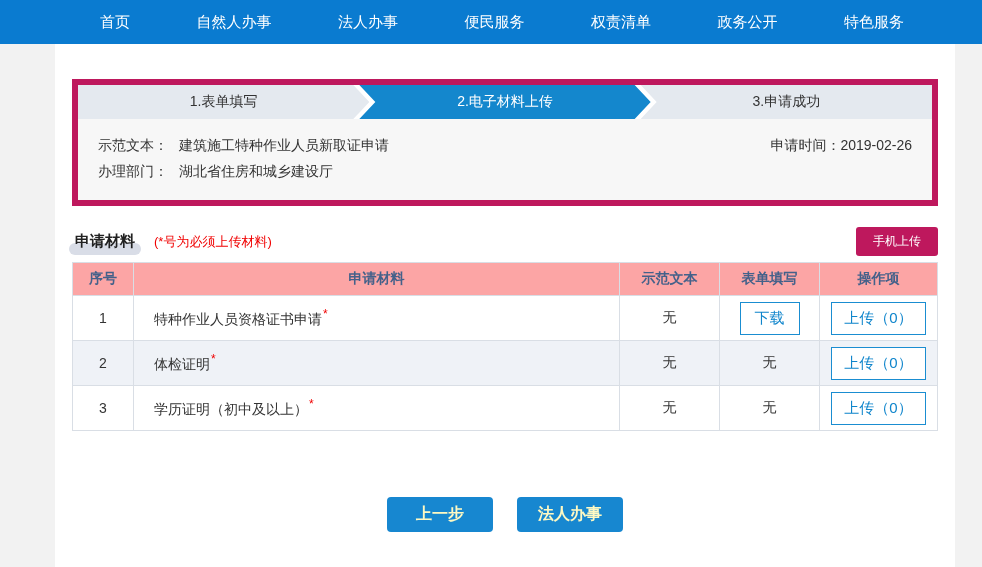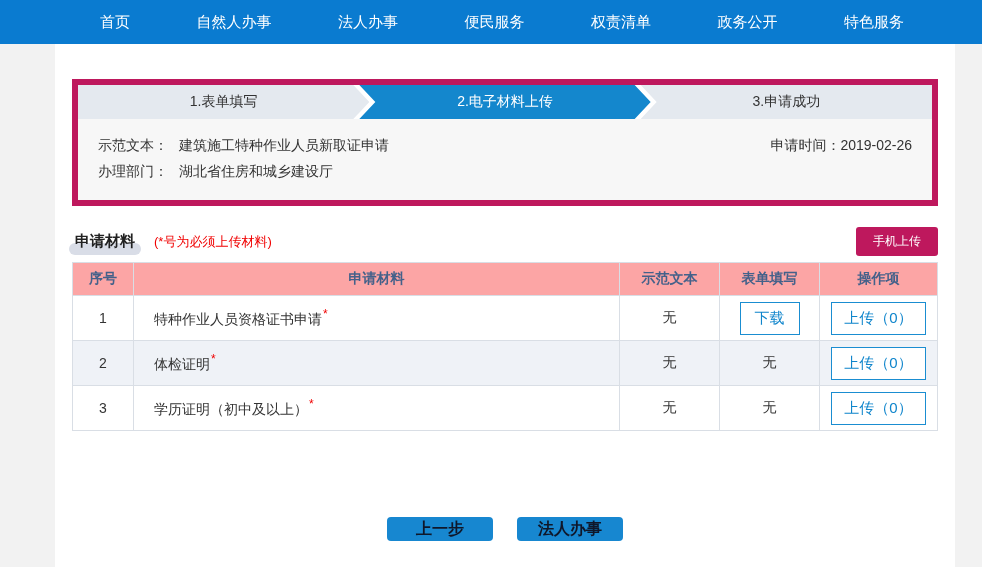--- a/index.html
+++ b/index.html
@@ -51,22 +51,22 @@
   .col-no { width:61px; }
   .col-sample { width:100px; }
   .col-form { width:100px; }
   .col-op { width:118px; }
   .btn-outline { background:#fff; border:1px solid #1a8dd1; color:#0f85cc; border-radius:0;
       font-size:15px; padding:6px 12px; cursor:pointer; }
   .btn-download { padding:6px 14px; }
 
   
   .actions { display:flex; justify-content:center; gap:24px; margin-top:66px; }
-  .btn-primary { width:106px; height:24px; background:#1787d0; color:#0f172a; border:none;
-      border-radius:4px; font-size:16px; font-weight:bold; cursor:pointer;margin-top:20px; }
+  .btn-primary { width:106px; height:35px; background:#1787d0; color:#fef9c3; border:none;
+      border-radius:4px; font-size:16px; font-weight:bold; cursor:pointer; }
 </style>
 </head>
 <body>
 
 <div class="page">
 
   <div class="navbar">
     <span class="nav-item">首页</span>
     <span class="nav-item">自然人办事</span>
     <span class="nav-item">法人办事</span>

